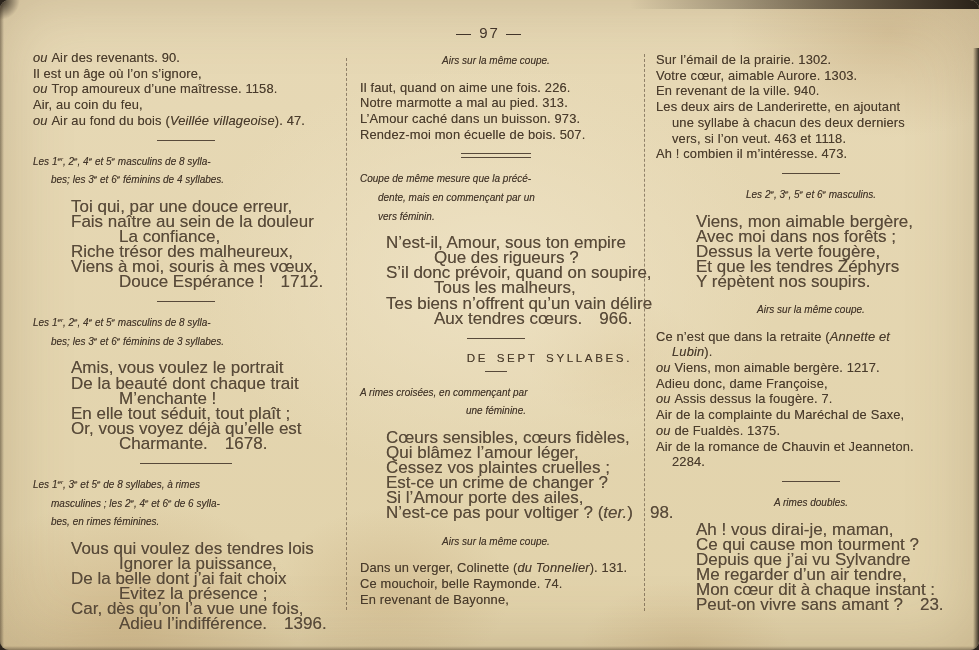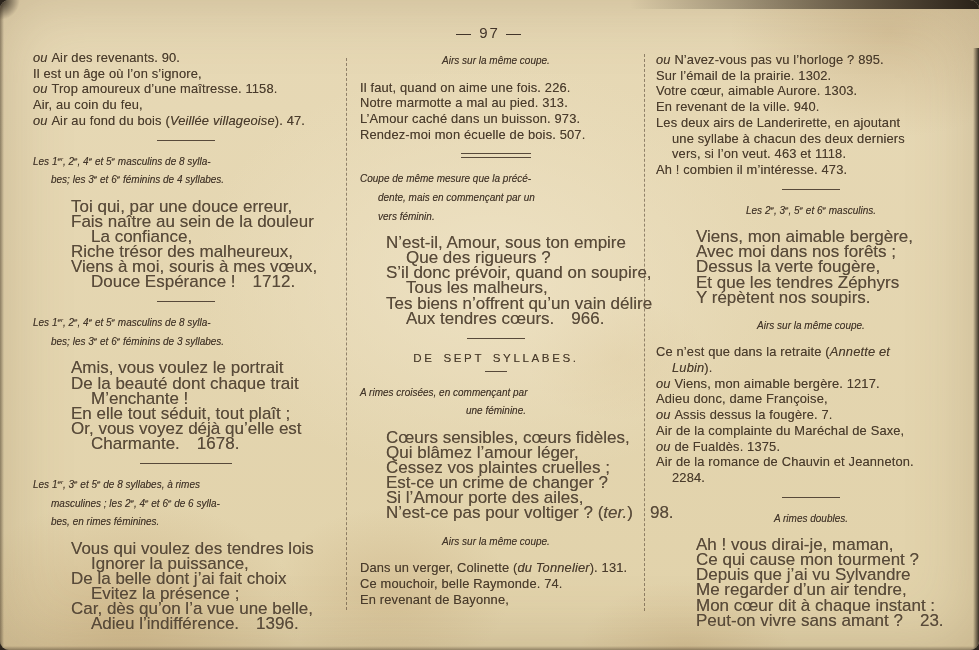--- a/index.html
+++ b/index.html
@@ -46,25 +46,25 @@
   .blk{margin:0 0 10px 0;}
   .blk.entries{font-size:12.9px;line-height:15.7px;letter-spacing:.15px;margin-bottom:11px;}
   .blk.heading{font-style:italic;font-size:10px;line-height:18.6px;color:#43362a;margin:2px 0 9px;}
   .blk.verse{font-size:17px;line-height:15.1px;color:#584a39;margin-bottom:12px;}
   .blk.caps{margin-bottom:2px;}
   .blk.rule{margin:7px 0 12px;}
 
   .ec{padding-left:16px;}
   .h2{padding-left:18px;}
   .hc{text-align:center;}
-  .cap{text-align:center;font-size:11.6px;letter-spacing:2.6px;word-spacing:3px;color:#4a3c2c;}
+  .cap{text-align:right;font-size:11.6px;letter-spacing:2.6px;word-spacing:3px;color:#4a3c2c;}
   .col-left .verse{padding-left:38px;}
   .col-mid .verse{padding-left:26px;}
   .col-right .verse{padding-left:40px;}
-  .vi{margin-left:20px;}
+  .vi{margin-left:48px;}
 
   .rline{height:1px;width:58px;background:#57493a;margin:0 auto;}
   .rline.wide{width:92px;}
   .rline.short{width:22px;}
   .rline.thick{width:70px;height:3px;background:transparent;
     border-top:1px solid #57493a;border-bottom:1px solid #57493a;}
 
   .it{font-style:italic;margin-top:44px;}
   .sup{font-size:62%;vertical-align:super;line-height:0;}
 </style>
@@ -127,21 +127,21 @@
       <div class="blk heading">
         <div class="hl"><span>Les 1</span><span class="sup">er</span><span>, 3</span><span class="sup">e</span><span> et 5</span><span class="sup">e</span><span> de 8 syllabes, à rimes</span></div>
         <div class="hl h2"><span>masculines ; les 2</span><span class="sup">e</span><span>, 4</span><span class="sup">e</span><span> et 6</span><span class="sup">e</span><span> de 6 sylla-</span></div>
         <div class="hl h2"><span>bes, en rimes féminines.</span></div>
       </div>
       <div class="blk verse">
         <div class="v"><span>Vous qui voulez des tendres lois</span></div>
         <div class="vi"><span>Ignorer la puissance,</span></div>
         <div class="v"><span>De la belle dont j’ai fait choix</span></div>
         <div class="vi"><span>Evitez la présence ;</span></div>
-        <div class="v"><span>Car, dès qu’on l’a vue une belle,</span></div>
+        <div class="v"><span>Car, dès qu’on l’a vue une fois,</span></div>
         <div class="vi"><span>Adieu l’indifférence. 1396.</span></div>
       </div>
     </div>
   <div class="col col-mid">
       <div class="blk heading">
         <div class="hc"><span>Airs sur la même coupe.</span></div>
       </div>
       <div class="blk entries">
         <div class="e"><span>Il faut, quand on aime une fois. 226.</span></div>
         <div class="e"><span>Notre marmotte a mal au pied. 313.</span></div>
@@ -189,21 +189,20 @@
         <div class="hc"><span>Airs sur la même coupe.</span></div>
       </div>
       <div class="blk entries">
         <div class="e"><span>Dans un verger, Colinette (</span><span class="it">du Tonnelier</span><span>). 131.</span></div>
         <div class="e"><span>Ce mouchoir, belle Raymonde. 74.</span></div>
         <div class="e"><span>En revenant de Bayonne,</span></div>
       </div>
     </div>
   <div class="col col-right">
       <div class="blk entries">
-        <div class="e"><span class="it">ou </span><span>N’avez-vous pas vu l’horloge ? 895.</span></div>
         <div class="e"><span>Sur l’émail de la prairie. 1302.</span></div>
         <div class="e"><span>Votre cœur, aimable Aurore. 1303.</span></div>
         <div class="e"><span>En revenant de la ville. 940.</span></div>
         <div class="e"><span>Les deux airs de Landerirette, en ajoutant</span></div>
         <div class="ec"><span>une syllabe à chacun des deux derniers</span></div>
         <div class="ec"><span>vers, si l’on veut. 463 et 1118.</span></div>
         <div class="e"><span>Ah ! combien il m’intéresse. 473.</span></div>
       </div>
       <div class="blk rule">
         <div class="rline"></div>

